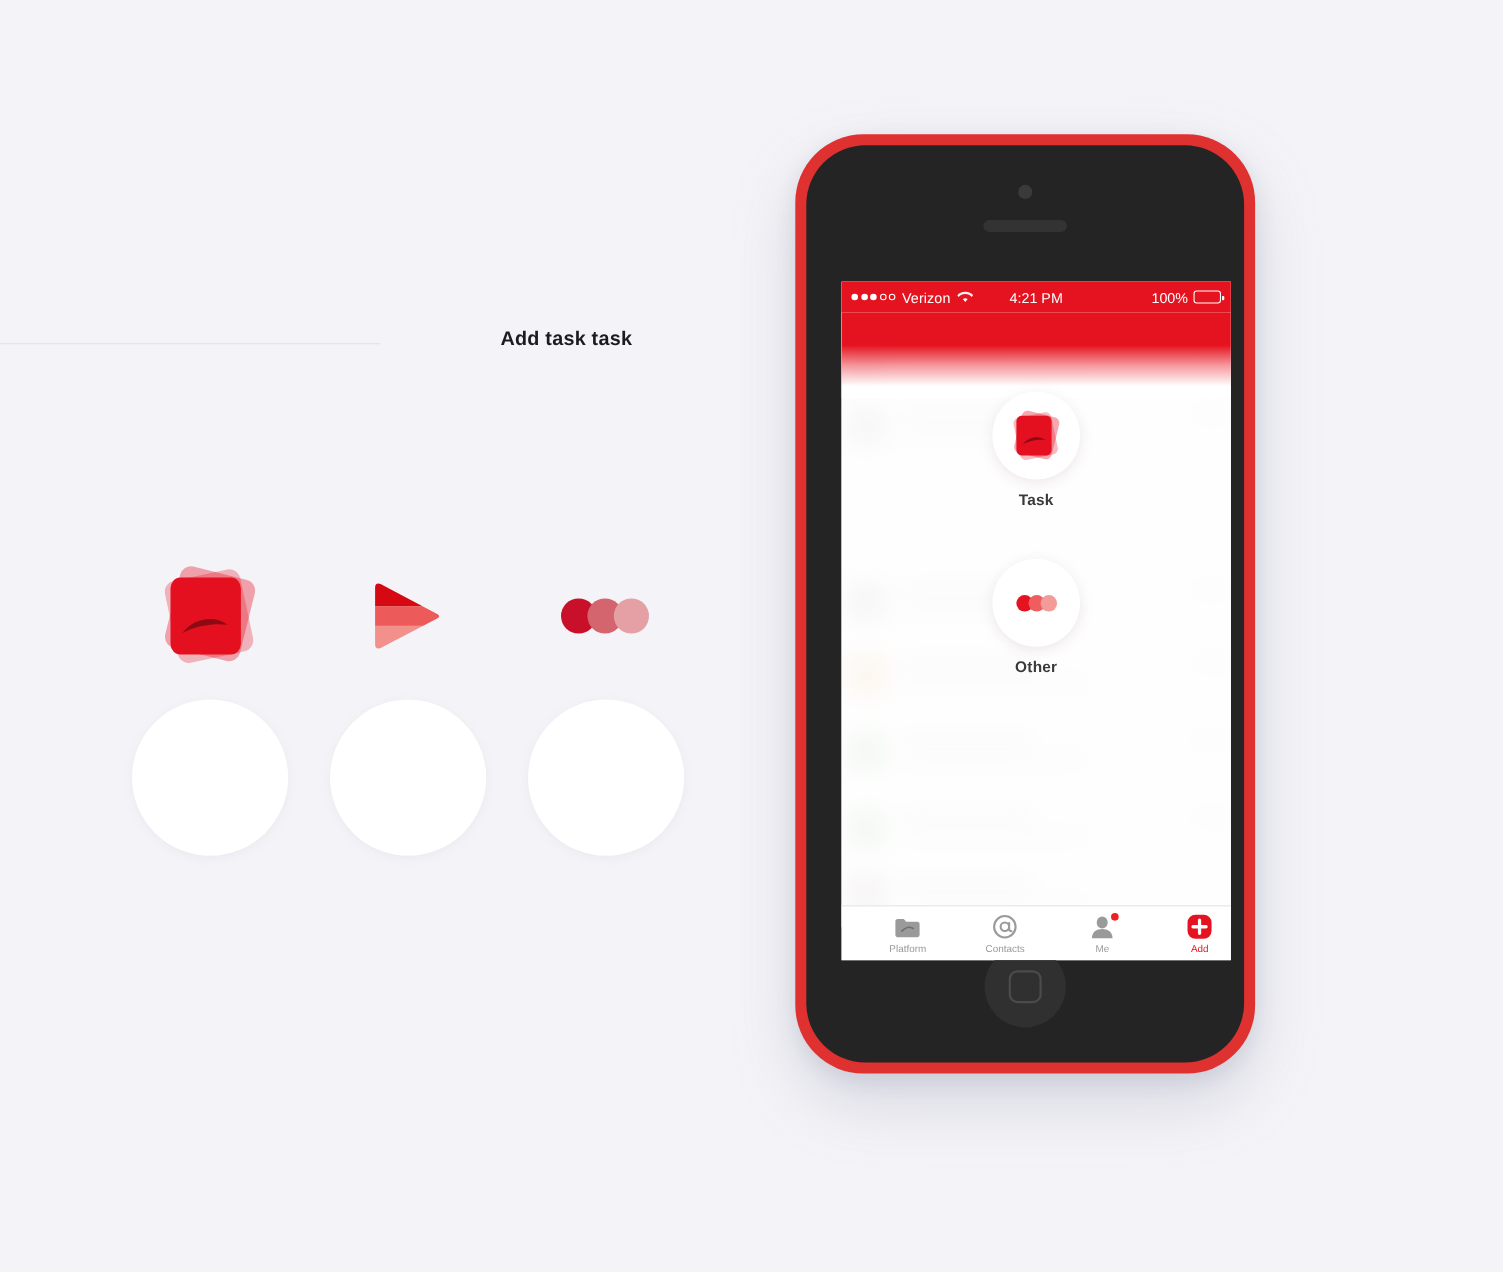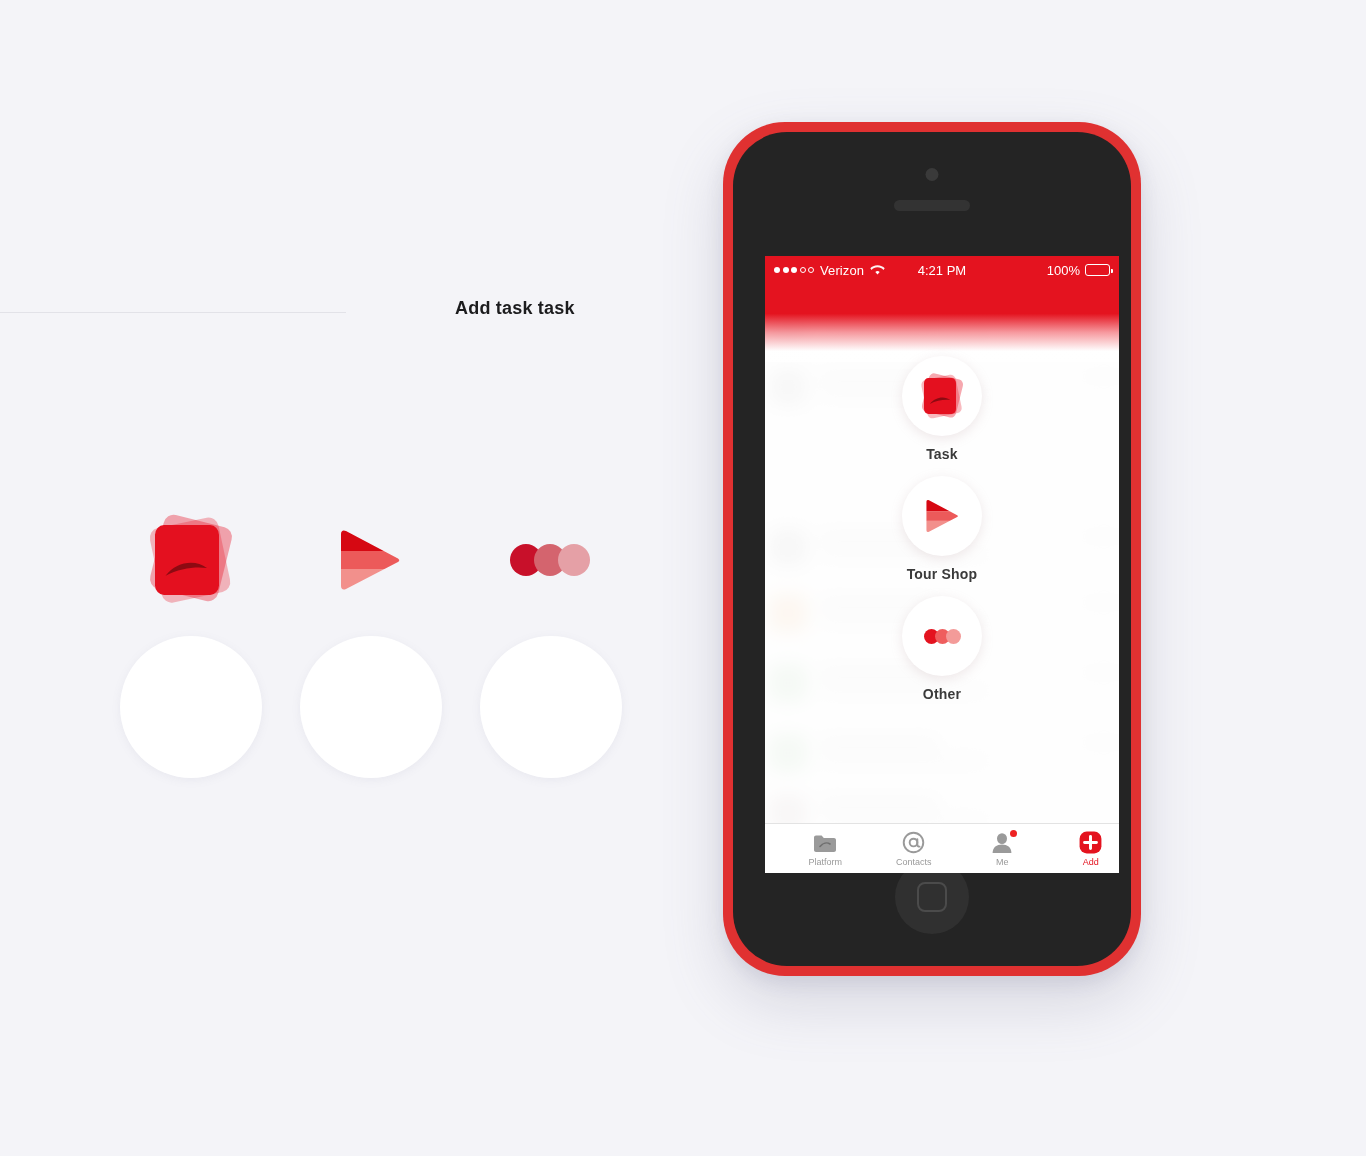--- a/index.html
+++ b/index.html
@@ -336,20 +336,21 @@
   .menu-overlay {
     position: absolute;
     left: 0; top: 28px;
     width: 354px;
     height: 559px;
     z-index: 5;
     display: flex;
     flex-direction: column;
     align-items: center;
     padding-top: 72px;
+    gap: 32px;
   }
 
   .menu-item {
     display: flex;
     flex-direction: column;
     align-items: center;
     margin-bottom: 14px;
   }
   .menu-bubble {
     width: 80px;
@@ -543,37 +544,20 @@
               <div class="card-front">
                 <svg class="swoosh" viewBox="0 0 60 28">
                   <path d="M2 24 C16 6, 40 2, 56 14 C42 12, 20 14, 2 24 Z" fill="#8d0a12"></path>
                 </svg>
               </div>
             </div>
           </div>
           <div class="menu-label">Task</div>
         </div>
 
-        <div class="menu-item">
-          <div class="menu-bubble">
-            <svg width="36" height="38" viewBox="0 0 66 70">
-              <defs>
-                <clipPath id="arrClipSm">
-                  <path d="M9 6 L60 33 C63 34.5 63 36 60 37.5 L9 64 C6 65.5 4 64 4 61 L4 9 C4 6 6 4.5 9 6 Z"></path>
-                </clipPath>
-              </defs>
-              <g clip-path="url(#arrClipSm)">
-                <rect x="0" y="0" width="66" height="26" fill="#d60812"></rect>
-                <rect x="0" y="26" width="66" height="18" fill="#ec5a5a"></rect>
-                <rect x="0" y="44" width="66" height="26" fill="#f2908c"></rect>
-              </g>
-            </svg>
-          </div>
-          <div class="menu-label">Tour Shop</div>
-        </div>
 
         <div class="menu-item">
           <div class="menu-bubble">
             <div class="dots-icon">
               <span style="width:15px;height:15px;background:#e4131f;margin-right:-4px;"></span>
               <span style="width:15px;height:15px;background:#ef5e5e;margin-right:-4px;"></span>
               <span style="width:15px;height:15px;background:#f39b99;"></span>
             </div>
           </div>
           <div class="menu-label">Other</div>

